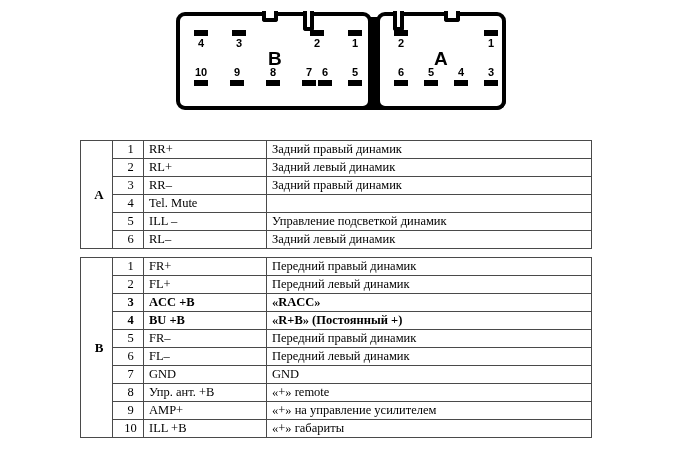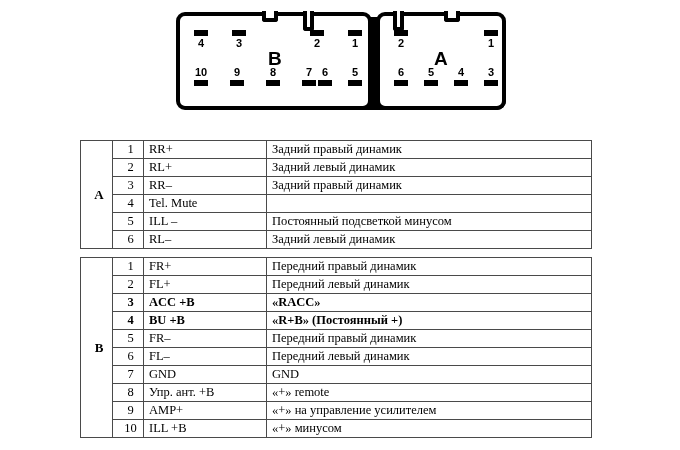--- a/index.html
+++ b/index.html
@@ -201,21 +201,21 @@
         <td class="col-desc">Задний правый динамик</td>
       </tr>
       <tr>
         <td class="col-num">4</td>
         <td class="col-sig">Tel. Mute</td>
         <td class="col-desc"></td>
       </tr>
       <tr>
         <td class="col-num">5</td>
         <td class="col-sig">ILL –</td>
-        <td class="col-desc">Постоянный подсветкой минусом</td>
+        <td class="col-desc">Управление подсветкой динамик</td>
       </tr>
       <tr>
         <td class="col-num">6</td>
         <td class="col-sig">RL–</td>
         <td class="col-desc">Задний левый динамик</td>
       </tr>
     </tbody>
 </table>
 
 <table class="pin-table" id="table-b">
@@ -262,16 +262,16 @@
         <td class="col-desc">«+» remote</td>
       </tr>
       <tr>
         <td class="col-num">9</td>
         <td class="col-sig">AMP+</td>
         <td class="col-desc">«+» на управление усилителем</td>
       </tr>
       <tr>
         <td class="col-num">10</td>
         <td class="col-sig">ILL +B</td>
-        <td class="col-desc">«+» минусом</td>
+        <td class="col-desc">«+» габариты</td>
       </tr>
     </tbody>
 </table>
 
 </body></html>

